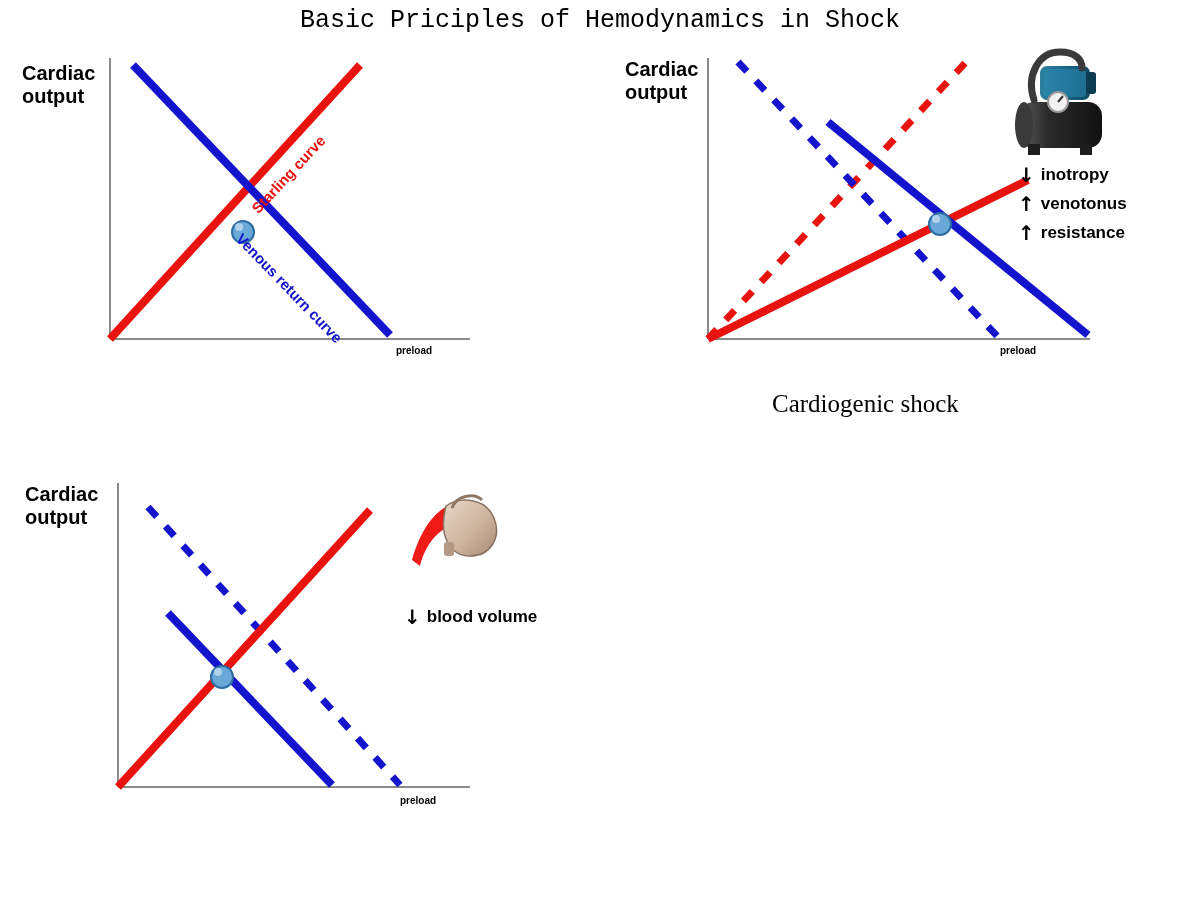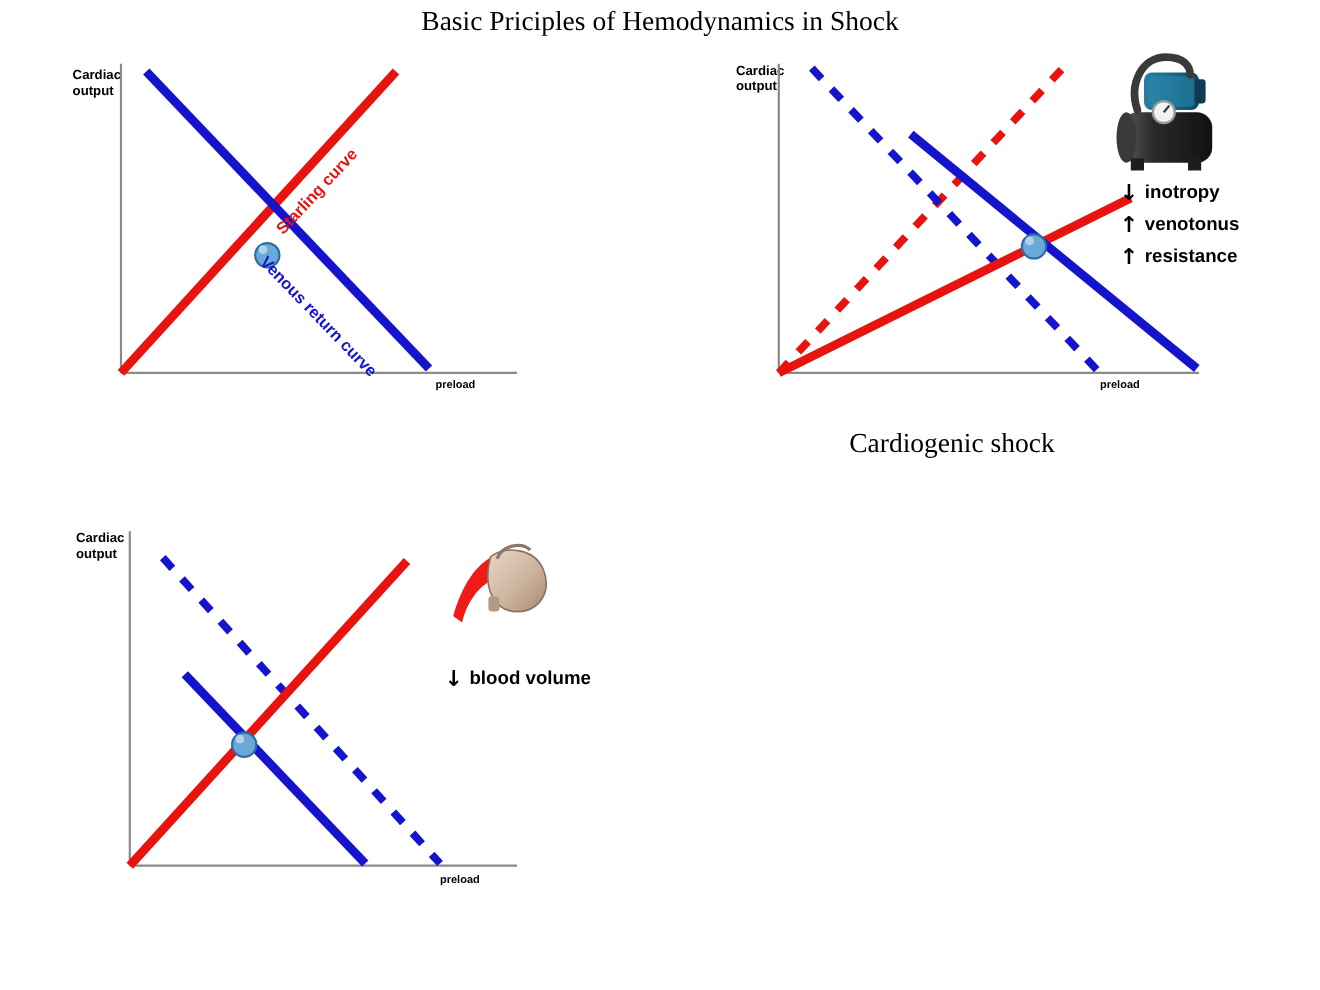--- a/index.html
+++ b/index.html
@@ -15,40 +15,39 @@
     overflow: hidden;
   }
   .page-title {
     position: absolute;
     top: 6px;
     left: 0;
     width: 1200px;
     text-align: center;
     font-size: 25px;
     color: #000000;
-    font-family: Liberation Serif, serif;
+    font-family: Liberation Mono, monospace;
   }
   .panel {
     position: absolute;
   }
   .panel-caption {
     position: absolute;
     font-size: 25px;
     color: #000000;
     white-space: nowrap;
   }
   .axis-label-y {
     position: absolute;
-    font-size: 12px;
+    font-size: 20px;
     font-weight: bold;
     color: #000000;
     line-height: 1.15;
     text-align: left;
     white-space: pre-line;
-    margin-left: 44px;
   }
   .axis-label-x {
     position: absolute;
     font-size: 10px;
     font-weight: bold;
     color: #000000;
     white-space: nowrap;
   }
   .plot {
     position: absolute;

